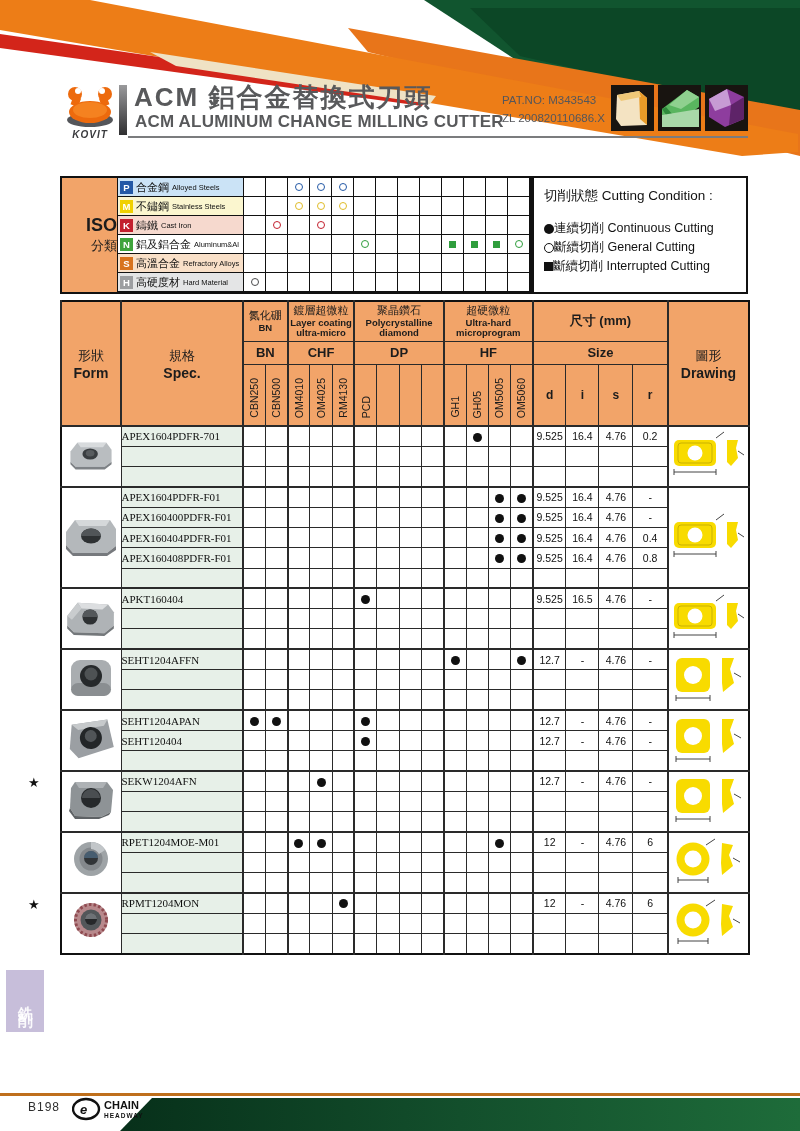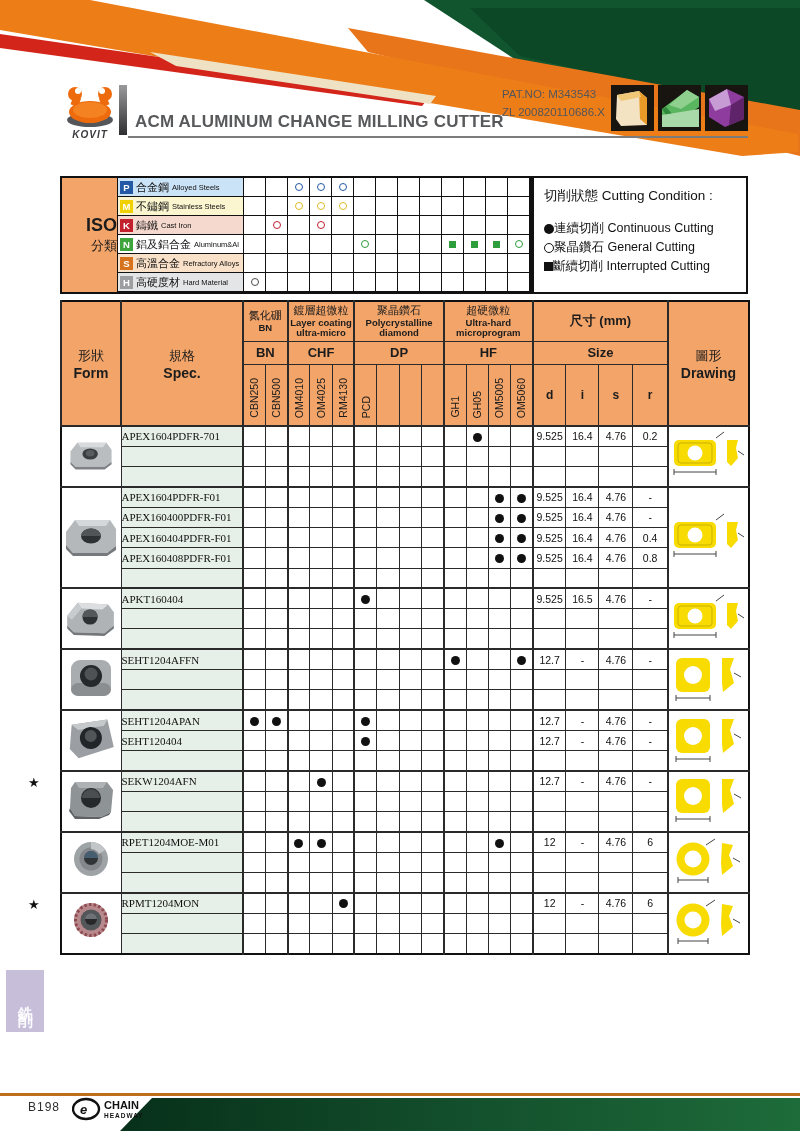--- a/index.html
+++ b/index.html
@@ -5,21 +5,21 @@
   html,body{margin:0;padding:0;background:#fff;}
   body{font-family:"Liberation Sans","DejaVu Sans",sans-serif;color:#111;}
   #page{position:relative;width:800px;height:1131px;background:#fff;overflow:hidden;}
   .abs{position:absolute;}
 
   
   #title-zh{left:134px;top:80px;font-size:26px;font-weight:bold;color:#58595B;letter-spacing:2px;}
   #title-en{left:135px;top:112px;font-size:17px;font-weight:bold;color:#58595B;letter-spacing:.2px;}
   #vbar{left:119px;top:85px;width:8px;height:50px;background:linear-gradient(180deg,#9a9a9c,#2f2f31);}
   #underline{left:128px;top:136px;width:620px;height:2px;background:#7b7c7e;}
-  #patent{left:502px;top:86px;font-size:11.5px;color:#55565a;line-height:1.55;}
+  #patent{left:502px;top:92px;font-size:11.5px;color:#55565a;line-height:1.55;}
   #kovit-text{left:58px;top:129px;width:64px;text-align:center;font-size:10px;font-style:italic;font-weight:bold;color:#3a3b3e;letter-spacing:1px;}
 
   
   #iso{left:60px;top:176px;width:472px;height:118px;border:2px solid #111;box-sizing:border-box;display:flex;background:#fff;}
   #iso-label{width:55px;background:#F2A469;border-right:1px solid #111;display:flex;flex-direction:column;justify-content:center;align-items:flex-end;}
   #iso-label .l1{font-size:18px;font-weight:bold;color:#1c1c1c;}
   #iso-label .l2{font-size:13px;color:#1c1c1c;margin-top:1px;}
   #iso-grid{flex:1;display:grid;grid-template-columns:126px repeat(13,1fr);grid-auto-rows:1fr;}
   .iso-name{display:flex;align-items:center;gap:3px;border-right:1px solid #111;border-bottom:1px solid #111;padding-left:2px;overflow:hidden;}
   .iso-cell{border-right:1px solid #111;border-bottom:1px solid #111;display:flex;align-items:center;justify-content:center;}
@@ -87,20 +87,21 @@
     <circle cx="47" cy="10" r="7" fill="#ED6A0D"></circle>
       <circle cx="44" cy="7" r="3" fill="#fff"></circle>
     <rect x="14" y="13" width="8" height="9" fill="#ED6A0D" transform="rotate(20 18 17)"></rect>
     <rect x="42" y="13" width="8" height="9" fill="#ED6A0D" transform="rotate(-20 46 17)"></rect>
     <ellipse cx="32" cy="28" rx="21" ry="11" fill="#ED6A0D"></ellipse>
     <ellipse cx="32" cy="26" rx="17" ry="8" fill="#F58220"></ellipse>
   </svg>
   <div class="abs" id="kovit-text">KOVIT</div>
 
   <div class="abs" id="vbar"></div>
+  <div class="abs" id="title-zh">ACM 鋁合金替換式刀頭</div>
   <div class="abs" id="title-en">ACM ALUMINUM CHANGE MILLING CUTTER</div>
   <div class="abs" id="patent">
     <div>PAT.NO: M343543</div>
     <div>ZL 200820110686.X</div>
   </div>
   <div class="abs" id="underline"></div>
 
   <svg class="abs" style="left:611px;top:85px" width="137" height="46" viewBox="0 0 137 46">
     <g>
       <rect x="0" y="0" width="43" height="46" fill="#181410"></rect>
@@ -270,21 +271,21 @@
 
   <div class="abs" id="legend">
     <div id="legend-title">切削狀態 Cutting Condition :</div>
     <div id="legend-items">
         <div class="lg-item">
           <span class="lg-dot"></span>
           <span class="lg-text">連續切削 Continuous Cutting</span>
         </div>
         <div class="lg-item">
           <span class="lg-ring"></span>
-          <span class="lg-text">聚晶鑽石 General Cutting</span>
+          <span class="lg-text">斷續切削 General Cutting</span>
         </div>
         <div class="lg-item">
           <span class="lg-sq"></span>
           <span class="lg-text">斷續切削 Interrupted Cutting</span>
         </div>
       </div>
   </div>
 
   <div class="abs" id="tablewrap">
     <table class="spec">

